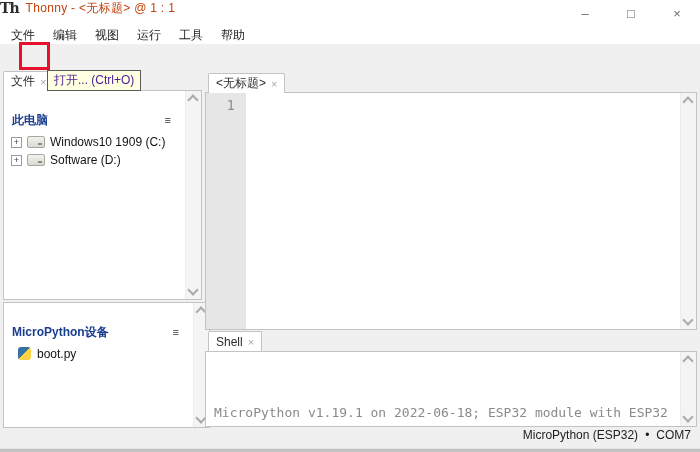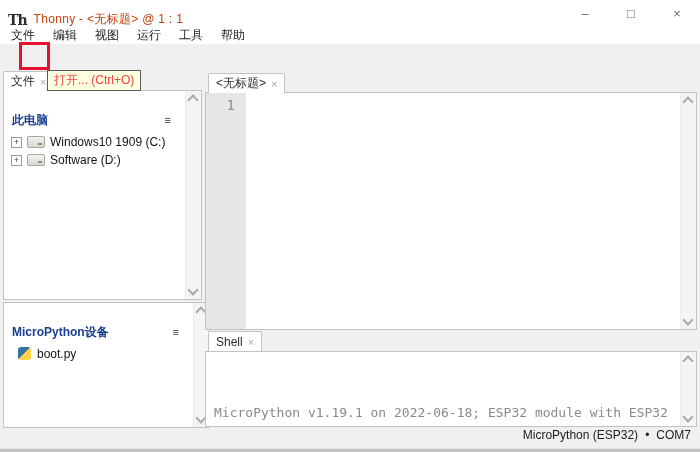--- a/index.html
+++ b/index.html
@@ -4,21 +4,21 @@
 <style>
   html,body{margin:0;padding:0;}
   body{
     width:700px;height:452px;position:relative;overflow:hidden;
     background:#f0f0f0;
     font-family:"Liberation Sans","DejaVu Sans",sans-serif;
     -webkit-font-smoothing:antialiased;
   }
   
   .titlebar{position:absolute;left:0;top:0;right:0;height:28px;background:#ffffff;
-    display:flex;align-items:flex-end;padding-left:8px;box-sizing:border-box;}
+    display:flex;align-items:flex-start;box-sizing:border-box;}
   .title-logo{font:bold 14px "DejaVu Serif",serif;color:#2b2b2b;margin-right:7px;letter-spacing:-1px;}
   .title-text{color:#c2410c;font-size:12px;letter-spacing:0.3px;}
   .win-controls{position:absolute;right:0;top:0;height:28px;display:flex;}
   .win-btn{width:46px;text-align:center;line-height:28px;color:#6b6b6b;font-size:13px;}
   
   .menubar{position:absolute;left:0;top:28px;right:0;height:16px;background:#ffffff;
     display:flex;padding-left:2px;font-size:12px;color:#1d1d1d;}
   .menu-item{padding:0 9px;line-height:15px;}
   
   .toolbar{position:absolute;left:0;top:44px;right:0;height:27px;background:#f0f0f0;}
@@ -45,21 +45,21 @@
     clip-path:polygon(30% 0,70% 0,100% 30%,100% 70%,70% 100%,30% 100%,0 70%,0 30%);
     display:flex;align-items:center;justify-content:center;}
   .icon-stop span{color:#ffffff;font-size:5px;font-weight:bold;letter-spacing:0.4px;}
   .icon-flag{left:238px;top:49px;width:18px;height:12px;position:absolute;
     background:linear-gradient(#3567c4 50%,#ffd23b 50%);box-shadow:0 0 0 1px #d7d7d7;}
   
   .red-box{position:absolute;left:19px;top:42px;width:31px;height:28px;
     border:3px solid #e8112d;box-sizing:border-box;z-index:30;}
   
   .tooltip{position:absolute;left:47px;top:70px;height:19px;background:#ffffe1;
-    border:1px solid #5a5a5a;font-size:12px;color:#ef4444;line-height:18px;
+    border:1px solid #5a5a5a;font-size:12px;color:#4c1d95;line-height:18px;
     padding:0 6px;z-index:20;white-space:nowrap;}
   
   .tab{position:absolute;height:20px;background:#ffffff;border:1px solid #c3c3c3;border-bottom:none;
     display:flex;align-items:center;gap:5px;padding:0 7px;font-size:12px;color:#2b2b2b;
     box-sizing:border-box;z-index:5;border-radius:2px 2px 0 0;}
   .tab-close{color:#a8a8a8;font-size:11px;line-height:10px;}
   
   .panel-box{position:absolute;background:#ffffff;border:1px solid #c3c3c3;box-sizing:border-box;}
   .files-tab{left:3px;top:71px;}
   .files-box{left:3px;top:90px;width:199px;height:210px;}

